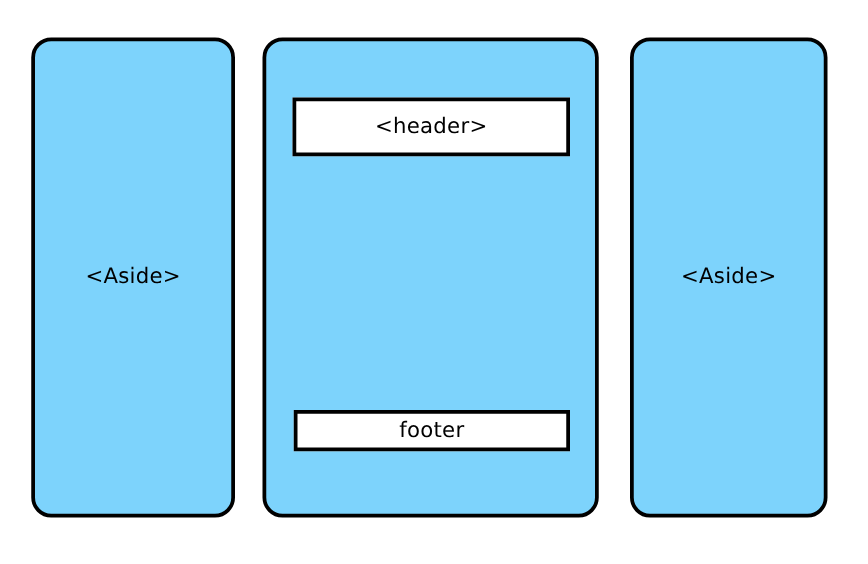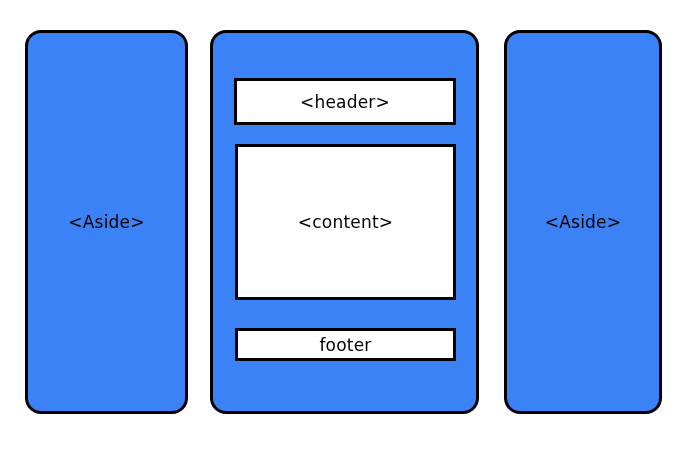--- a/index.html
+++ b/index.html
@@ -16,21 +16,21 @@
     height: 451px;
     background: #ffffff;
     overflow: hidden;
   }
   
   .panel {
     position: absolute;
     box-sizing: border-box;
     border: 3px solid #000000;
     border-radius: 16px;
-    background: #3b82f6;
+    background: #7dd3fc;
   }
   #aside-left-panel {
     left: 25px;
     top: 30px;
     width: 163px;
     height: 384px;
   }
   #section-panel {
     left: 210px;
     top: 30px;
@@ -102,23 +102,20 @@
   </div>
 
   <div class="panel" id="section-panel">
     <div class="label centered-label" id="section-title">&lt;section&gt;</div>
   </div>
 
   <div class="inner-box" id="header-box">
     <div class="label centered-label box-label">&lt;header&gt;</div>
   </div>
 
-  <div class="inner-box" id="content-box">
-    <div class="label centered-label box-label">&lt;content&gt;</div>
-  </div>
 
   <div class="inner-box" id="footer-box">
     <div class="label centered-label box-label">footer</div>
   </div>
 
   <div class="panel" id="aside-right-panel">
     <div class="label centered-label box-label">&lt;Aside&gt;</div>
   </div>
 
 </div>

